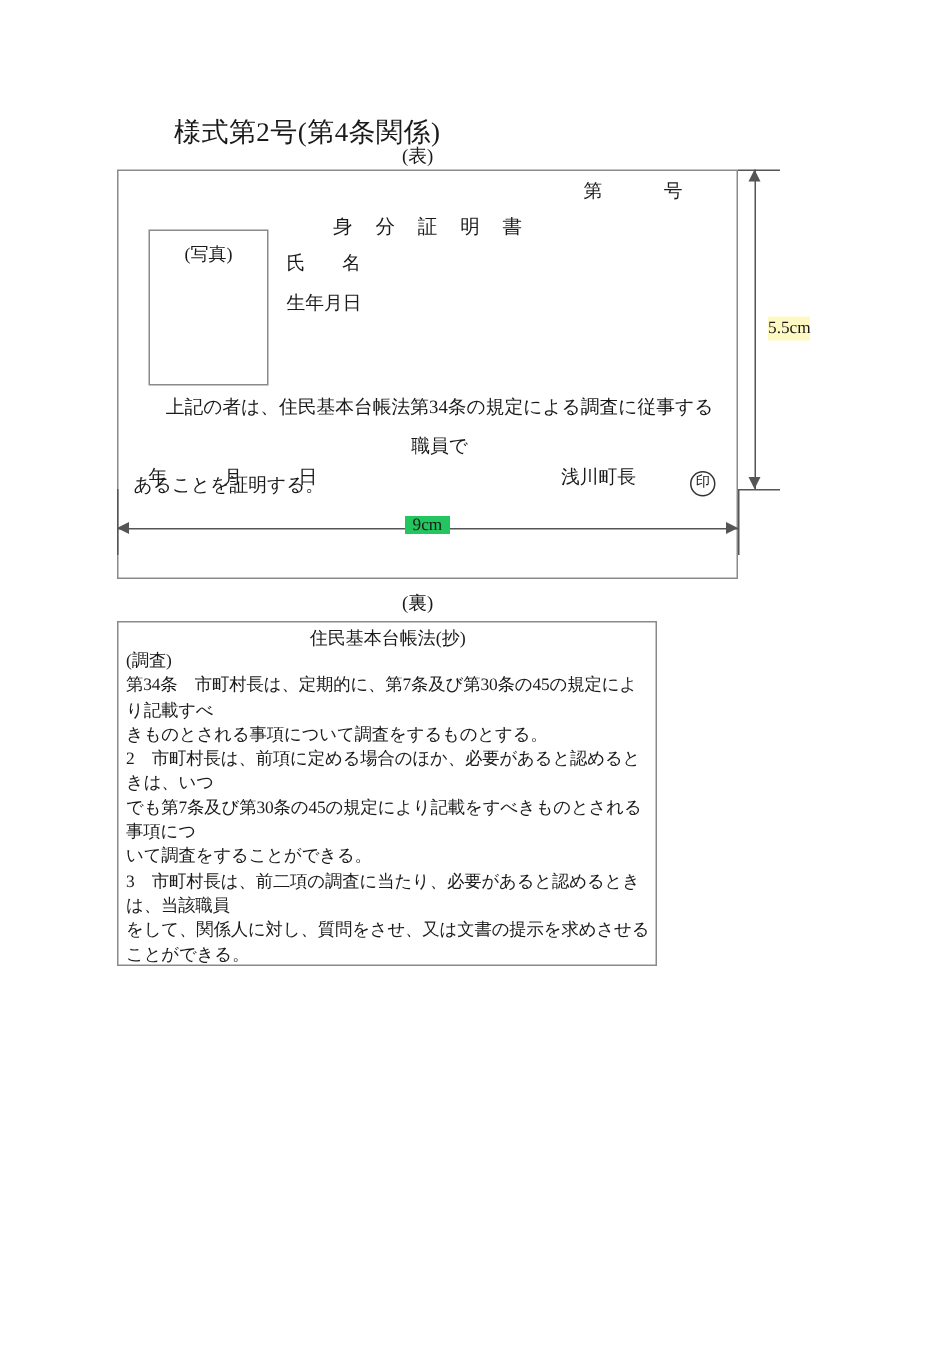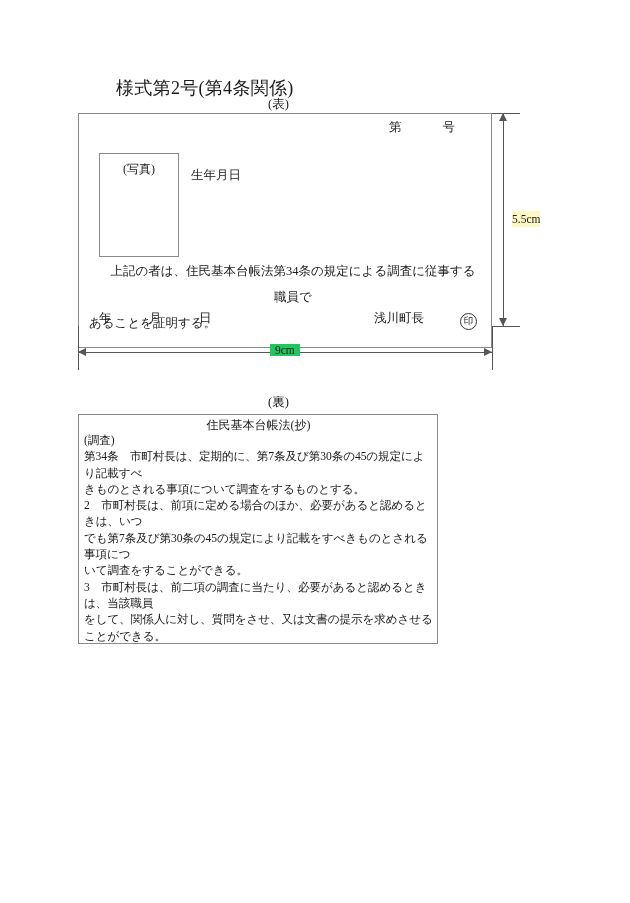--- a/index.html
+++ b/index.html
@@ -40,21 +40,21 @@
     top: 96px;
     font-size: 12.5px;
   }
 
   
   .card {
     position: absolute;
     left: 78px;
     top: 113px;
     width: 414px;
-    height: 235px;
+    height: 273px;
     border: 1px solid #8a8a8a;
     box-sizing: border-box;
   }
   .card-no {
     position: absolute;
     left: 310px;
     top: 5px;
     font-size: 12.5px;
     letter-spacing: 1px;
     white-space: nowrap;
@@ -264,24 +264,28 @@
   <div class="form-no">様式第2号(第4条関係)</div>
 
   <div class="face-label">(表)</div>
 
   <div class="card">
 
     <div class="card-no">
       <span>第</span><span class="gap"></span><span>号</span>
     </div>
 
+    <div class="card-title">身 分 証 明 書</div>
 
     <div class="photo-box">(写真)</div>
 
     <div class="fields">
+      <div class="field-row">
+        <span class="field-label">氏　名</span><span class="field-value"></span>
+      </div>
       <div class="field-row">
         <span class="field-label wide">生年月日</span><span class="field-value"></span>
       </div>
     </div>
 
     <div class="statement">
       <div class="indent">上記の者は、住民基本台帳法第34条の規定による調査に従事する職員で</div>
       <div>あることを証明する。</div>
     </div>
 

